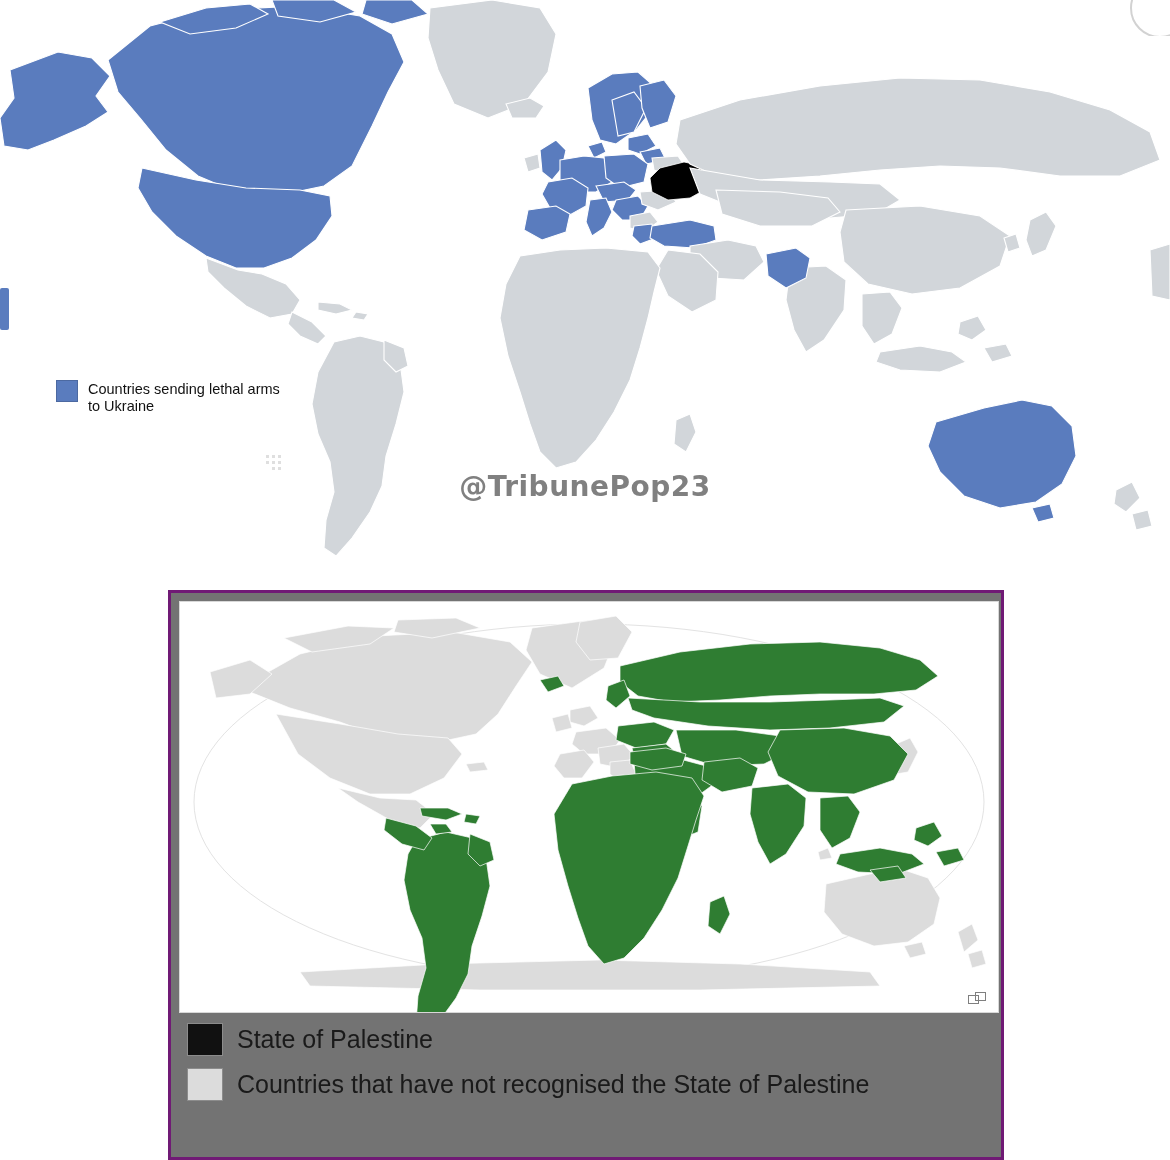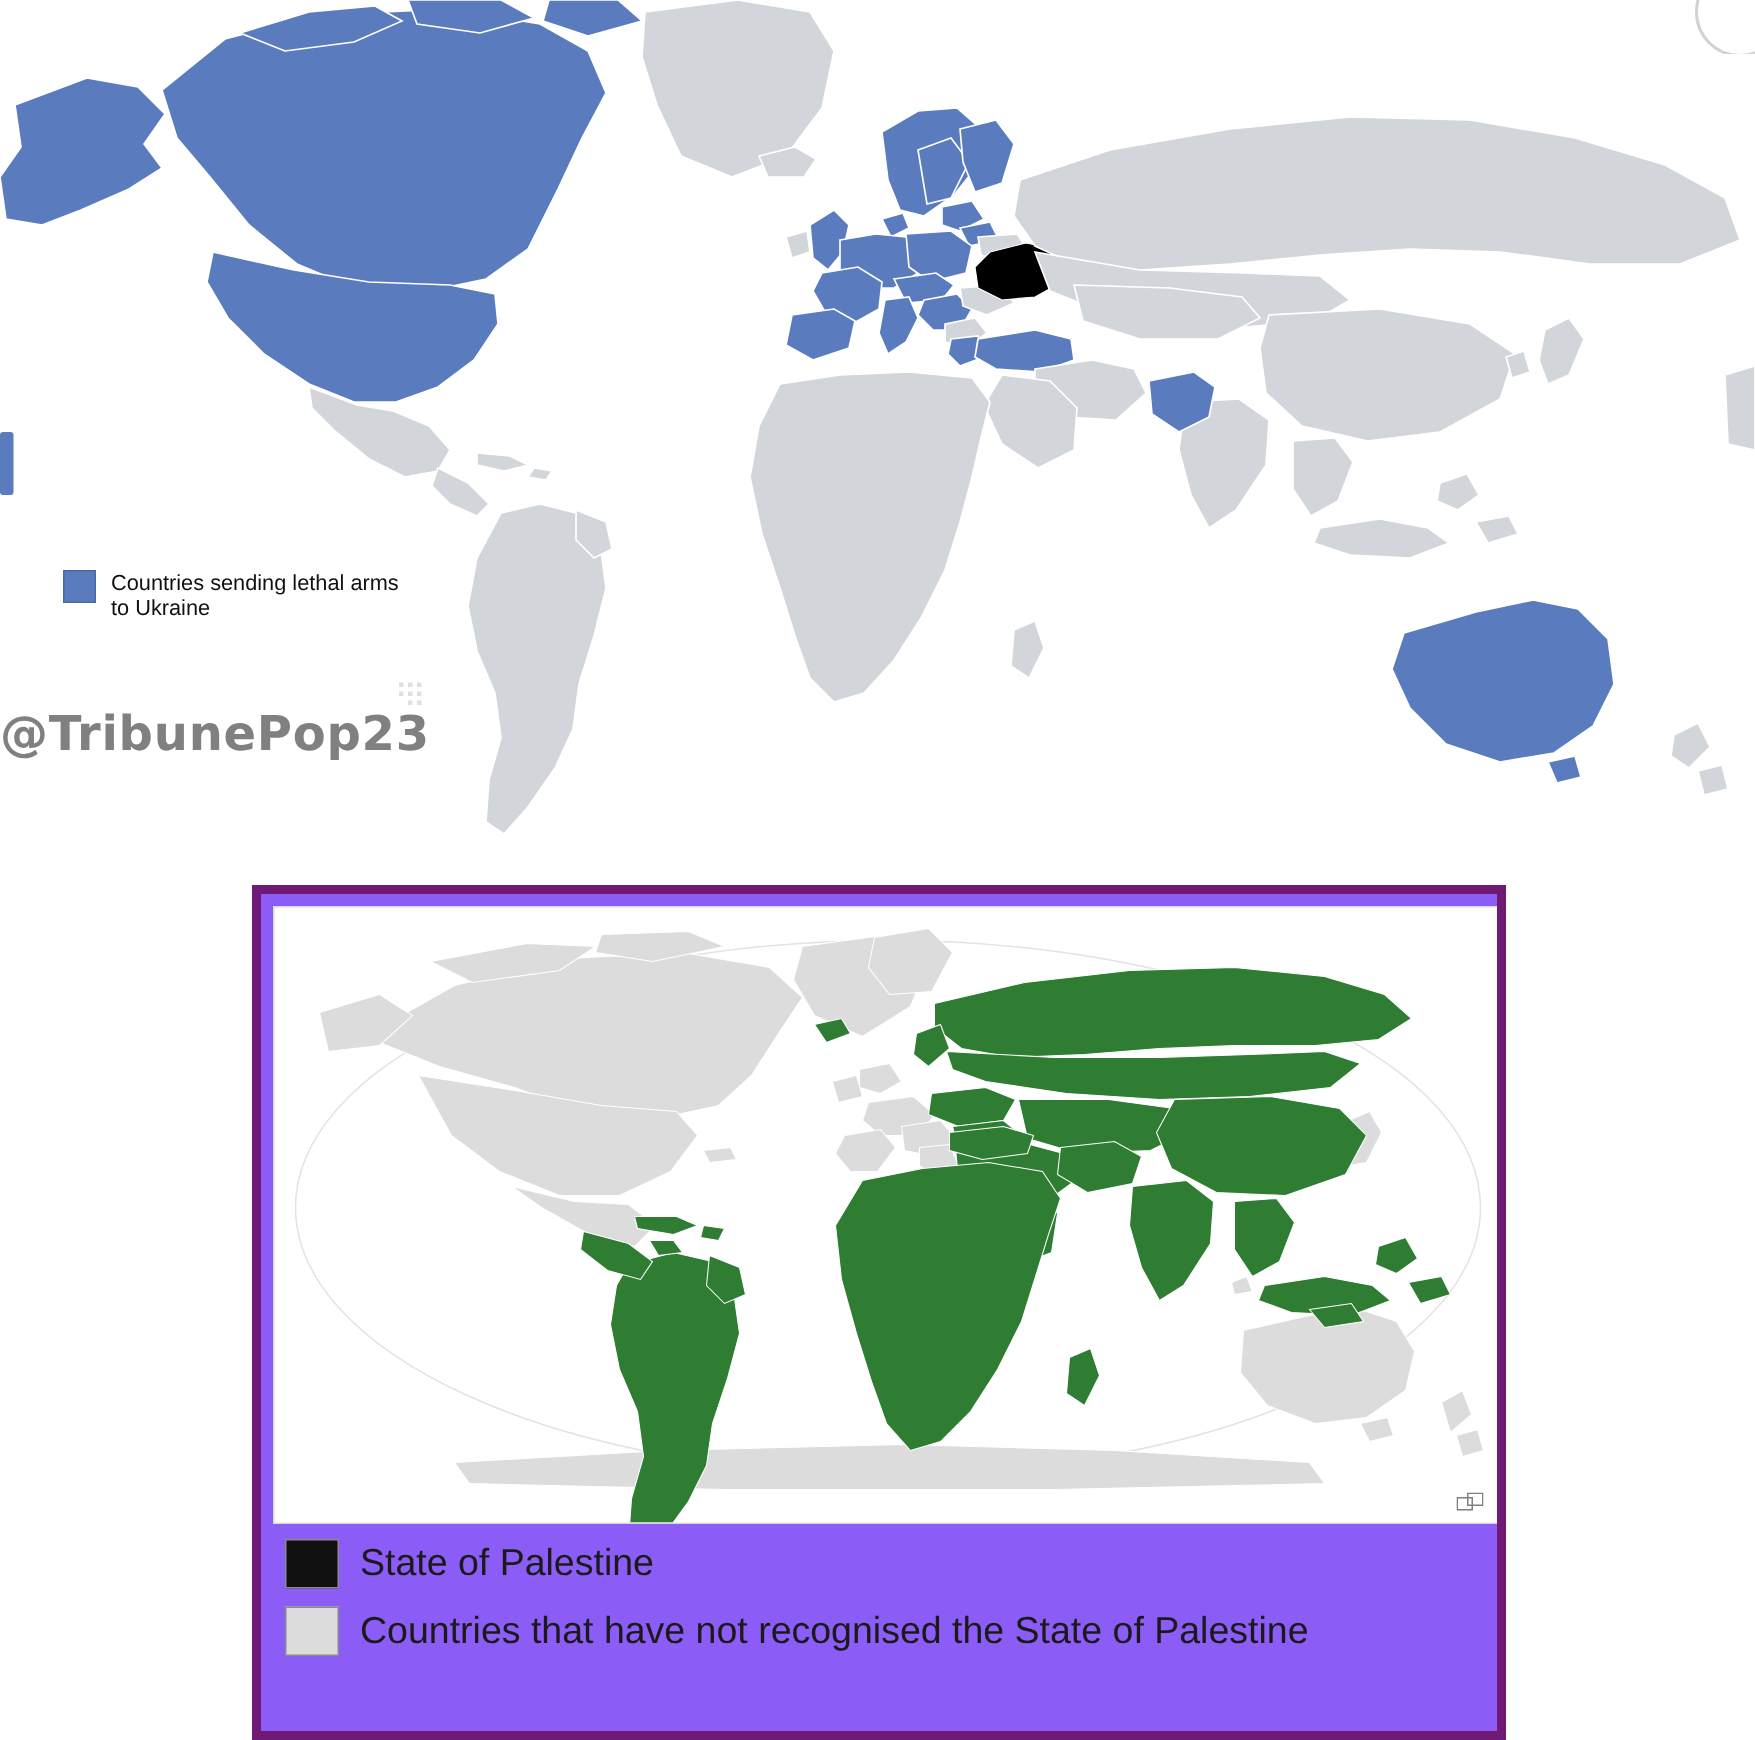--- a/index.html
+++ b/index.html
@@ -35,20 +35,21 @@
   .legend-top {
     position: absolute;
     left: 42px;
     top: 380px;
     width: 260px;
   }
   .legend-row {
     display: flex;
     align-items: flex-start;
     margin-bottom: 8px;
+    justify-content: center;
   }
   .legend-swatch {
     width: 22px;
     height: 22px;
     flex: 0 0 22px;
     margin-right: 10px;
     border: 1px solid rgba(0,0,0,0.15);
     box-sizing: border-box;
   }
   .legend-label {
@@ -57,23 +58,23 @@
     color: #111111;
     font-family: "Liberation Sans", sans-serif;
     padding-top: 1px;
     max-width: 200px;
   }
   #watermark {
     position: absolute;
     left: 0;
     top: 470px;
     width: 1170px;
-    text-align: left;
+    text-align: center;
     font-family: "DejaVu Sans", sans-serif;
-    font-size: 32px;
+    font-size: 28px;
     font-weight: 700;
     color: #6b6b6b;
     opacity: 0.85;
     letter-spacing: 0.5px;
     user-select: none;
   }
   
   #dots-artifact {
     position: absolute;
     left: 266px;
@@ -121,22 +122,22 @@
     background: transparent;
   }
 
   
   #bottom-card {
     position: absolute;
     left: 168px;
     top: 590px;
     width: 836px;
     height: 570px;
-    background: #8b5cf6;
-    border: 6px solid #701a75;
+    background: #737373;
+    border: 3px solid #701a75;
     box-sizing: border-box;
     overflow: hidden;
   }
   #bottom-map-area {
     position: absolute;
     left: 8px;
     top: 8px;
     width: 820px;
     height: 412px;
     border: 1px solid #d8d8d8;

